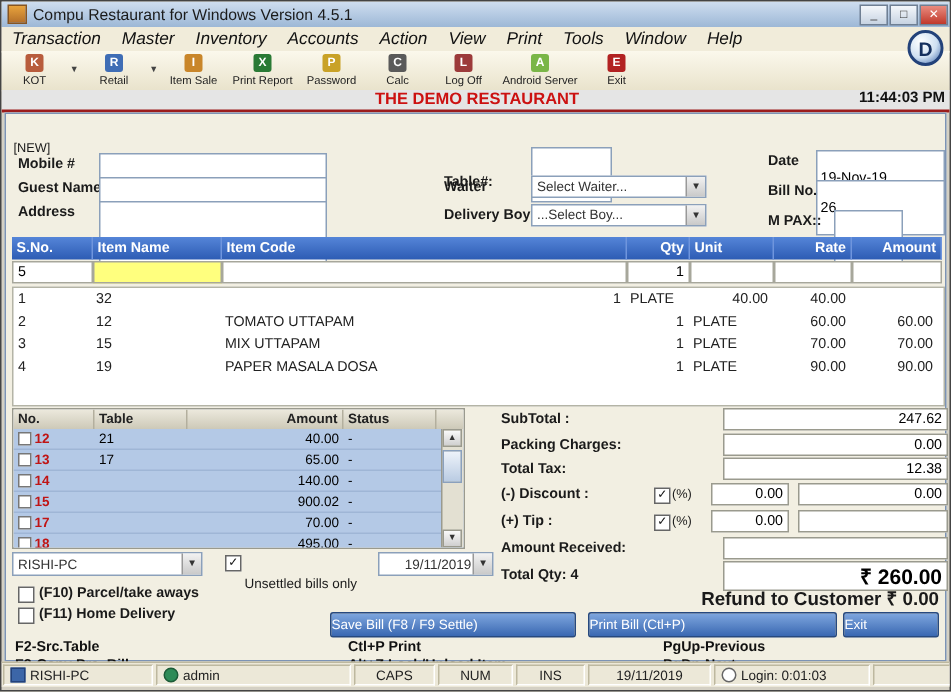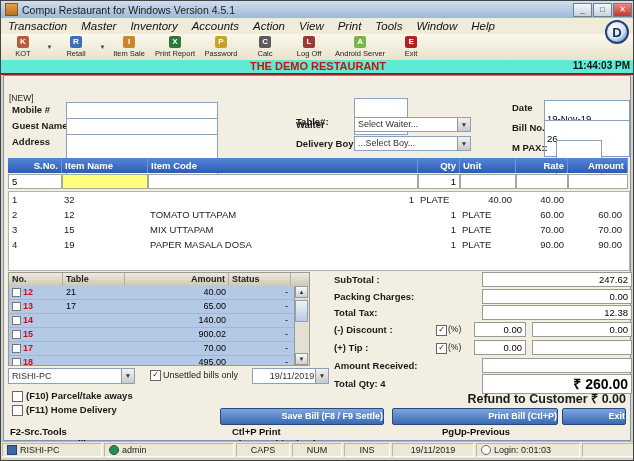--- a/index.html
+++ b/index.html
@@ -24,21 +24,21 @@
     background:linear-gradient(#fbf8ec,#e9e3cc);display:flex;align-items:center;border-bottom:1px solid #cfc8ae}
   .tbtn{display:flex;flex-direction:column;align-items:center;justify-content:center;
     min-width:36px;height:24px;font-size:7.5px;color:#222;padding:0 3px;border:1px solid transparent}
   .ticon{width:12px;height:12px;border-radius:2px;margin-bottom:1px;color:#fff;font-size:8px;
     line-height:12px;text-align:center;font-weight:bold}
   .tdrop{width:9px;height:22px;font-size:6px;color:#444;display:flex;align-items:center;justify-content:center}
   .logo{position:absolute;top:19px;right:4px;width:24px;height:24px;border-radius:50%;
     background:radial-gradient(circle at 35% 30%,#ffffff,#cfe0f2 55%,#3c66a8);border:2px solid #23427a;
     color:#16305e;font-weight:bold;font-size:13px;text-align:center;line-height:22px;box-sizing:border-box}
   
-  .banner{position:absolute;top:59px;left:0;width:634px;height:13px;background:#5eead4;border-bottom:2px solid #9b1c1c}
+  .banner{position:absolute;top:59px;left:0;width:634px;height:13px;background:#e5e5e5;border-bottom:2px solid #9b1c1c}
   .bannertext{position:absolute;left:0;width:100%;text-align:center;color:#cc1111;font-weight:bold;font-size:11px;top:0}
   .bannertime{position:absolute;right:5px;top:0;font-size:10px;color:#111;font-weight:bold}
   
   .child{position:absolute;top:74px;left:2px;width:628px;height:366px;background:#f2efe2;
     border:1px solid #7c93b5;box-sizing:border-box}
   .childbar{position:absolute;top:0;left:0;width:100%;height:15px;
     background:linear-gradient(#dce9f8,#a9c3e2);display:flex;align-items:center;
     font-size:9.5px;font-weight:bold;color:#16335f;border-bottom:1px solid #8aa5c6}
   .childicon{width:9px;height:9px;margin:0 3px;background:#3f6db5;border:1px solid #23427a}
   .childclose{margin-left:auto;margin-right:2px;width:14px;height:11px;background:linear-gradient(#e98b7f,#c0392b);
@@ -55,41 +55,41 @@
     grid-template-columns:54px 86px 270px 42px 56px 52px 60px;
     background:linear-gradient(#5585d8,#2d5cb4);color:#fff;font-size:9.5px;font-weight:bold;height:15px;line-height:15px}
   .ghead div{padding:0 3px;border-right:1px solid #6f95dd;overflow:hidden}
   .erow{position:absolute;left:4px;top:98px;width:620px;display:grid;
     grid-template-columns:54px 86px 270px 42px 56px 52px 60px;height:15px}
   .ecell{border:1px solid #a7a79b;background:#fff;font-size:9.5px;line-height:13px;padding:0 3px;box-sizing:border-box}
   .items{position:absolute;left:4px;top:115px;width:620px;height:78px;background:#fff;border:1px solid #b4b4a6;overflow:hidden}
   .irow{display:grid;grid-template-columns:52px 86px 270px 42px 56px 52px 58px;height:15px;
     font-size:9.5px;line-height:15px;color:#222}
   .irow div{padding:0 3px;overflow:hidden}
-  .tr{text-align:right}.tc{text-align:right}
+  .tr{text-align:right}.tc{text-align:left}
   
   .pwrap{position:absolute;left:4px;top:196px;width:300px;height:92px;border:1px solid #9a9a8e;background:#fff;overflow:hidden}
   .phead{display:grid;grid-template-columns:54px 62px 104px 62px;background:linear-gradient(#ece9dd,#cdc9b8);
     font-size:9px;font-weight:bold;height:13px;line-height:13px;color:#222}
   .phead div{border-right:1px solid #b3af9e;padding:0 3px}
   .prow{display:grid;grid-template-columns:54px 62px 104px 62px;height:13px;line-height:13px;
     font-size:9px;background:#b4c9e6;border-bottom:1px solid #9fb6d6}
   .prow div{padding:0 3px;overflow:hidden}
   .pno{color:#c01414;font-weight:bold}
   .pcheck{display:inline-block;width:7px;height:7px;background:#fff;border:1px solid #777;margin-right:2px;vertical-align:middle}
   .pscroll{position:absolute;right:0;top:13px;width:14px;height:79px;background:#e3e0d2;border-left:1px solid #9a9a8e}
   .sbtn{width:13px;height:12px;background:linear-gradient(#fafafa,#cfcfcf);border:1px solid #9a9a8e;
     font-size:6px;text-align:center;line-height:11px;color:#333;box-sizing:border-box}
   .sthumb{width:13px;height:22px;background:linear-gradient(#eef3fa,#b9cbe2);border:1px solid #8aa0bd;margin-top:2px;box-sizing:border-box}
   
   .vbox{position:absolute;background:#fff;border:1px solid #9a9a8e;font-size:9.5px;text-align:right;
     padding:0 3px;height:13px;line-height:13px}
   .cb{position:absolute;width:9px;height:9px;background:#fff;border:1px solid #666;font-size:8px;line-height:8px;text-align:center;color:#111}
   .bluebtn{position:absolute;background:linear-gradient(#7ea6de,#3a68b2);border:1px solid #27497e;border-radius:2px;
-    color:#fff;font-size:9px;font-weight:bold;text-align:right;height:15px;line-height:15px}
+    color:#fff;font-size:9px;font-weight:normal;text-align:left;height:15px;line-height:15px}
   .hint{position:absolute;font-size:9.5px;font-weight:bold;color:#111}
   
   .statusbar{position:absolute;bottom:2px;left:0;width:634px;height:16px;background:#ece8d8;
     display:flex;font-size:9px;color:#222;border-top:1px solid #bdb89f}
   .sseg{border:1px solid;border-color:#bdb89f #fff #fff #bdb89f;margin:1px;display:flex;align-items:center;
     padding:0 4px;white-space:nowrap;overflow:hidden}
   .mini{display:inline-block;width:8px;height:8px;margin-right:3px}
   .minipc{background:#3c66a8;border:1px solid #23427a}
   .miniuser{background:#2e8b57;border-radius:50%;border:1px solid #1d5b38}
   .miniclock{background:#fff;border:1px solid #666;border-radius:50%}
@@ -303,21 +303,21 @@
       <div class="sthumb"></div>
       <div class="sbtn" style="position:absolute;bottom:0">▼</div>
     </div>
   </div>
 
   <div class="drop" style="top:292px;left:4px;width:122px;height:14px;line-height:14px">
     <span>RISHI-PC</span>
     <span class="droparrow" style="height:14px;line-height:14px">▼</span>
   </div>
   <span class="cb" style="top:294px;left:146px">✓</span>
-  <div class="lbl" style="top:294px;left:159px;font-weight:normal;font-size:9px">Unsettled bills only</div>
+  <div class="lbl" style="top:308px;left:159px;font-weight:normal;font-size:9px">Unsettled bills only</div>
   <div class="drop" style="top:292px;left:248px;width:72px;height:14px;line-height:14px;text-align:center">
     <span>19/11/2019</span>
     <span class="droparrow" style="height:14px;line-height:14px">▼</span>
   </div>
 
   <div class="lbl" style="top:198px;left:330px">SubTotal :</div>
   <div class="vbox" style="top:196px;left:478px;width:142px">247.62</div>
 
   <div class="lbl" style="top:215px;left:330px">Packing Charges:</div>
   <div class="vbox" style="top:213px;left:478px;width:142px">0.00</div>
@@ -347,21 +347,21 @@
   <div class="lbl" style="top:314px;left:22px">(F10) Parcel/take aways</div>
   <span class="cb" style="top:329px;left:8px"></span>
   <div class="lbl" style="top:328px;left:22px">(F11) Home Delivery</div>
 
   <div class="lbl" style="top:314px;left:400px;width:222px;text-align:right;font-size:12.5px">Refund to Customer ₹ 0.00</div>
 
   <div class="bluebtn" style="top:332px;left:216px;width:162px">Save Bill (F8 / F9 Settle)</div>
   <div class="bluebtn" style="top:332px;left:388px;width:164px">Print Bill (Ctl+P)</div>
   <div class="bluebtn" style="top:332px;left:558px;width:62px">Exit</div>
 
-  <div class="hint" style="top:350px;left:6px">F2-Src.Tools</div>
+  <div class="hint" style="top:350px;left:6px">F2-Src.Table</div>
   <div class="hint" style="top:350px;left:228px">Ctl+P Print</div>
   <div class="hint" style="top:350px;left:438px">PgUp-Previous</div>
   <div class="hint" style="top:362px;left:6px">F3-Copy Pre. Bill</div>
   <div class="hint" style="top:362px;left:228px">Alt+Z Lock/Unload Item</div>
   <div class="hint" style="top:362px;left:438px">PgDn-Next</div>
 </div>
 
 <div class="statusbar">
   <div class="sseg" style="width:90px">
     <span class="mini minipc"></span>

